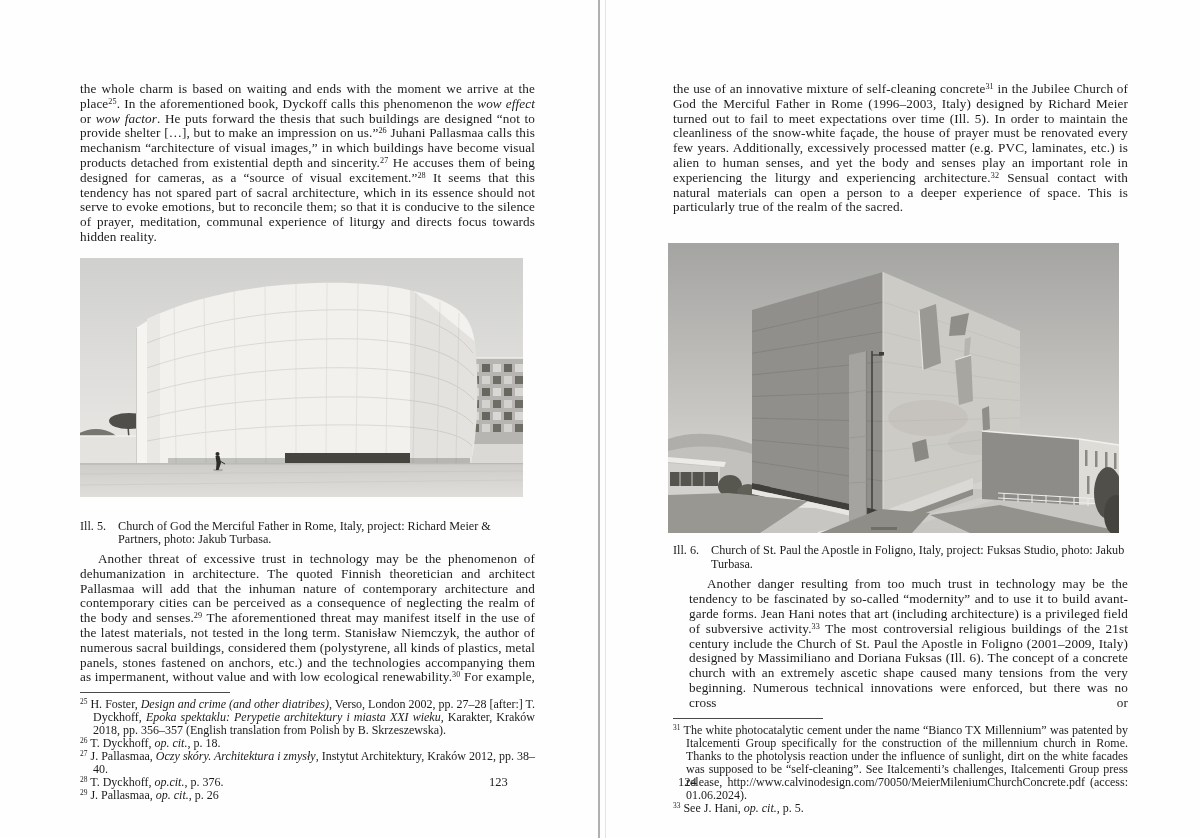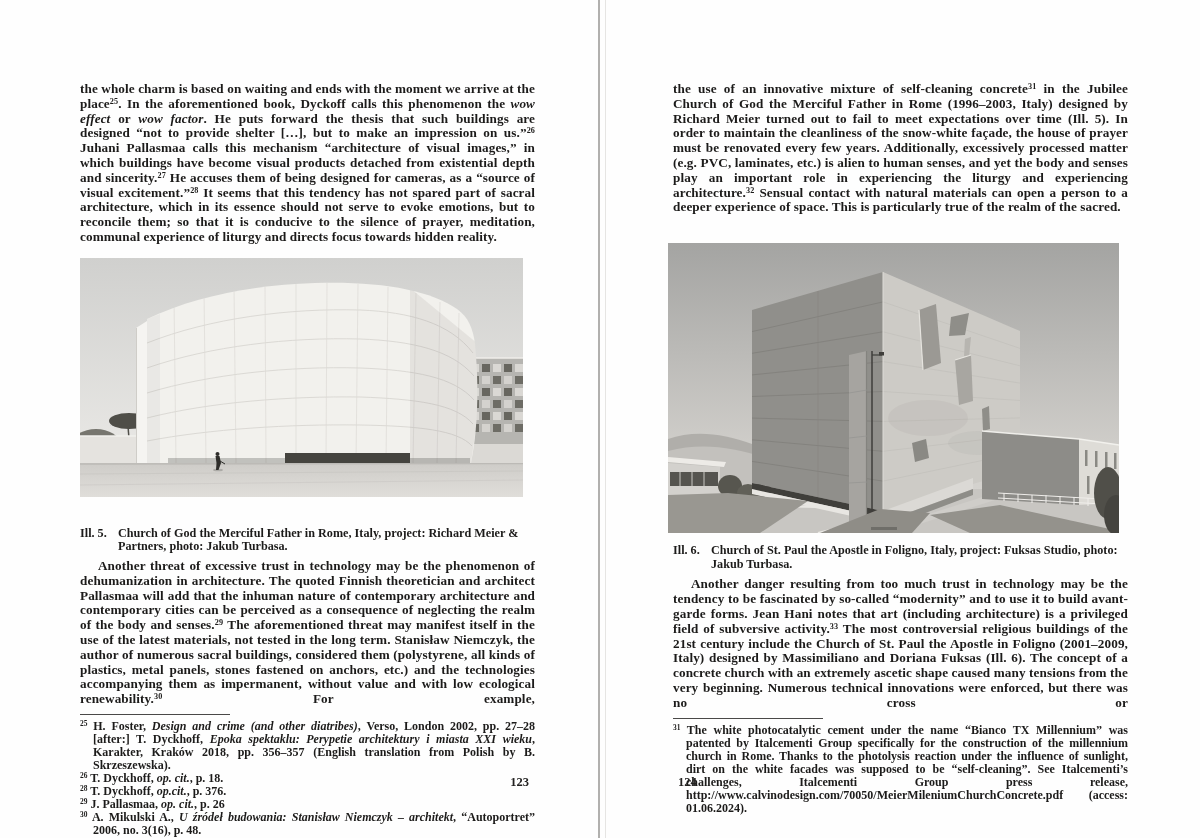--- a/index.html
+++ b/index.html
@@ -1,44 +1,44 @@
 <!DOCTYPE html>
 <html><head>
 <meta charset="utf-8">
 <style>
   html,body{margin:0;padding:0;background:#ffffff;}
   #spread{position:relative;width:1200px;height:838px;background:#fefefe;overflow:hidden;
-          font-family:"Liberation Serif","DejaVu Serif",serif;color:#1c1b1a;font-weight:bold;}
+          font-family:"Liberation Serif","DejaVu Serif",serif;color:#1c1b1a;}
   .gutter{position:absolute;top:0;left:598px;width:2px;height:838px;background:#b1b0ae;}
   .gutter2{position:absolute;top:0;left:605px;width:1px;height:838px;background:#e6e5e3;}
   .col{position:absolute;top:82px;width:455px;}
   #col-left{left:80px;}
   #col-right{left:673px;}
   .para{font-size:13.2px;line-height:14.8px;text-align:justify;letter-spacing:0.1px;}
   .para.indent{text-indent:18px;}
   .para.continues{text-align-last:justify;}
   sup{font-size:0.62em;vertical-align:baseline;position:relative;top:-0.5em;line-height:0;}
   figure{margin:0;padding:0;}
   .photo{display:block;}
   .caption{display:flex;font-size:12.2px;line-height:13.6px;}
   .cap-label{width:38px;flex:none;}
   .cap-text{flex:1;}
   .fnrule{border:none;border-top:1px solid #4a4948;width:150px;margin:0;height:0;}
   .footnotes{font-size:12px;line-height:13px;}
   .footnote{padding-left:13px;text-indent:-13px;text-align:justify;}
   .pagenum{position:absolute;font-size:12.5px;color:#222120;}
-  #pagenum-left{left:489px;top:775px;width:40px;text-align:right;}
+  #pagenum-left{left:489px;top:775px;width:40px;text-align:left;}
   #pagenum-right{left:678px;top:775px;}
   .m-fig-l{margin-top:13px;}
-  .m-cap-l{margin-top:30px;}
+  .m-cap-l{margin-top:23px;}
   .m-p2-l{margin-top:5px;}
   .m-rule-l{margin-top:7px;margin-bottom:5px;}
   .m-fig-r{margin-top:28px;}
   .m-cap-r{margin-top:11px;justify-content:flex-end;}
-  .m-p2-r{margin-top:6px;}
+  .m-p2-r{margin-top:6px;margin-left:16px;}
   .m-rule-r{margin-top:7px;margin-bottom:5px;}
 </style>
 </head>
 <body>
 
 <div id="spread">
 
   <div class="gutter"></div>
   <div class="gutter2"></div>
 
@@ -161,23 +161,23 @@
       <span class="cap-text">Church of God the Merciful Father in Rome, Italy, project: Richard Meier &amp; Partners, photo: Jakub Turbasa.</span>
     </figcaption>
 
     <div class="para indent continues m-p2-l"><span>Another threat of excessive trust in technology may be the phenomenon of dehumanization in architecture. The quoted Finnish theoretician and architect Pallasmaa will add that the inhuman nature of contemporary architecture and contemporary cities can be perceived as a consequence of neglecting the realm of the body and senses.</span><sup>29</sup><span> The aforementioned threat may manifest itself in the use of the latest materials, not tested in the long term. Stanisław Niemczyk, the author of numerous sacral buildings, considered them (polystyrene, all kinds of plastics, metal panels, stones fastened on anchors, etc.) and the technologies accompanying them as impermanent, without value and with low ecological renewability.</span><sup>30</sup><span> For example,</span></div>
 
     <hr class="fnrule m-rule-l">
 
     <div class="footnotes">
       <div class="footnote"><sup>25</sup> <span><span>H. Foster, </span><i>Design and crime (and other diatribes)</i><span>, Verso, London 2002, pp. 27–28 [after:] T. Dyckhoff, </span><i>Epoka spektaklu: Perypetie architektury i miasta XXI wieku</i><span>, Karakter, Kraków 2018, pp. 356–357 (English translation from Polish by B. Skrzeszewska).</span></span></div>
       <div class="footnote"><sup>26</sup> <span><span>T. Dyckhoff, </span><i>op. cit.</i><span>, p. 18.</span></span></div>
+      <div class="footnote"><sup>27</sup> <span><span>J. Pallasmaa, </span><i>Oczy skóry. Architektura i zmysły</i><span>, Instytut Architektury, Kraków 2012, pp. 38–40.</span></span></div>
       <div class="footnote"><sup>28</sup> <span><span>T. Dyckhoff, </span><i>op.cit.</i><span>, p. 376.</span></span></div>
       <div class="footnote"><sup>29</sup> <span><span>J. Pallasmaa, </span><i>op. cit.</i><span>, p. 26</span></span></div>
-      <div class="footnote"><sup>30</sup> <span><span>A. Mikulski A., </span><i>U źródeł budowania: Stanisław Niemczyk – architekt</i><span>, “Autoportret” 2006, no. 3(16), p. 48.</span></span></div>
     </div>
   </div>
 
   <div class="col" id="col-right">
 
     <div class="para"><span>the use of an innovative mixture of self-cleaning concrete</span><sup>31</sup><span> in the Jubilee Church of God the Merciful Father in Rome (1996–2003, Italy) designed by Richard Meier turned out to fail to meet expectations over time (Ill. 5). In order to maintain the cleanliness of the snow-white façade, the house of prayer must be renovated every few years. Additionally, excessively processed matter (e.g. PVC, laminates, etc.) is alien to human senses, and yet the body and senses play an important role in experiencing the liturgy and experiencing architecture.</span><sup>32</sup><span> Sensual contact with natural materials can open a person to a deeper experience of space. This is particularly true of the realm of the sacred.</span></div>
 
     <figure class="m-fig-r" style="margin-left:-5px;">
       <svg class="photo" width="451" height="290" viewBox="0 0 451 290" role="img">
         <defs>
@@ -302,19 +302,20 @@
       <span class="cap-label">Ill. 6.</span>
       <span class="cap-text">Church of St. Paul the Apostle in Foligno, Italy, project: Fuksas Studio, photo: Jakub Turbasa.</span>
     </figcaption>
 
     <div class="para indent continues m-p2-r"><span>Another danger resulting from too much trust in technology may be the tendency to be fascinated by so-called “modernity” and to use it to build avant-garde forms. Jean Hani notes that art (including architecture) is a privileged field of subversive activity.</span><sup>33</sup><span> The most controversial religious buildings of the 21st century include the Church of St. Paul the Apostle in Foligno (2001–2009, Italy) designed by Massimiliano and Doriana Fuksas (Ill. 6). The concept of a concrete church with an extremely ascetic shape caused many tensions from the very beginning. Numerous technical innovations were enforced, but there was no cross or</span></div>
 
     <hr class="fnrule m-rule-r">
 
     <div class="footnotes">
       <div class="footnote"><sup>31</sup> <span><span>The white photocatalytic cement under the name “Bianco TX Millennium” was patented by Italcementi Group specifically for the construction of the millennium church in Rome. Thanks to the photolysis reaction under the influence of sunlight, dirt on the white facades was supposed to be “self-cleaning”. See Italcementi’s challenges, Italcementi Group press release, http://www.calvinodesign.com/70050/MeierMileniumChurchConcrete.pdf (access: 01.06.2024).</span></span></div>
+      <div class="footnote"><sup>33</sup> <span><span>See J. Hani, </span><i>op. cit.</i><span>, p. 5.</span></span></div>
     </div>
   </div>
 
   <div class="pagenum" id="pagenum-left">123</div>
   <div class="pagenum" id="pagenum-right">124</div>
 
 </div>
 
 </body></html>

